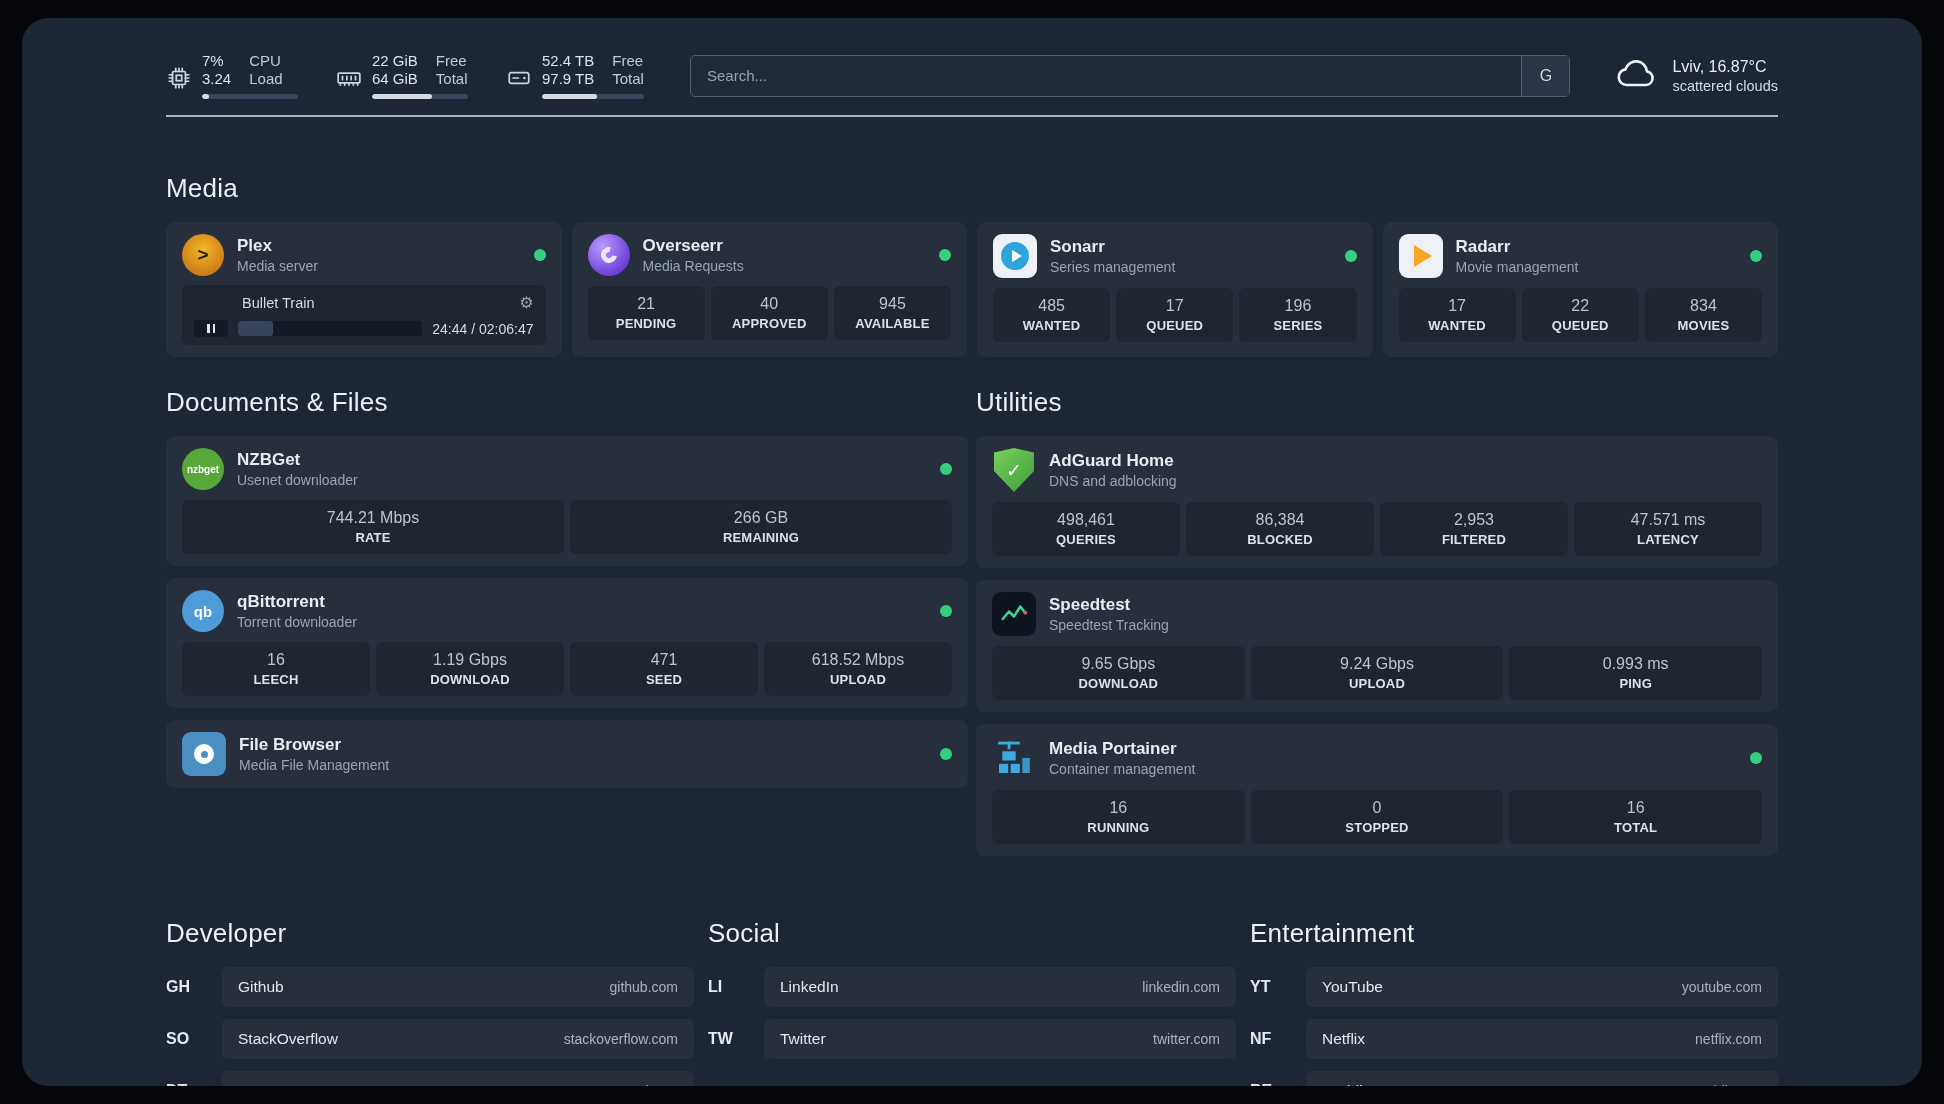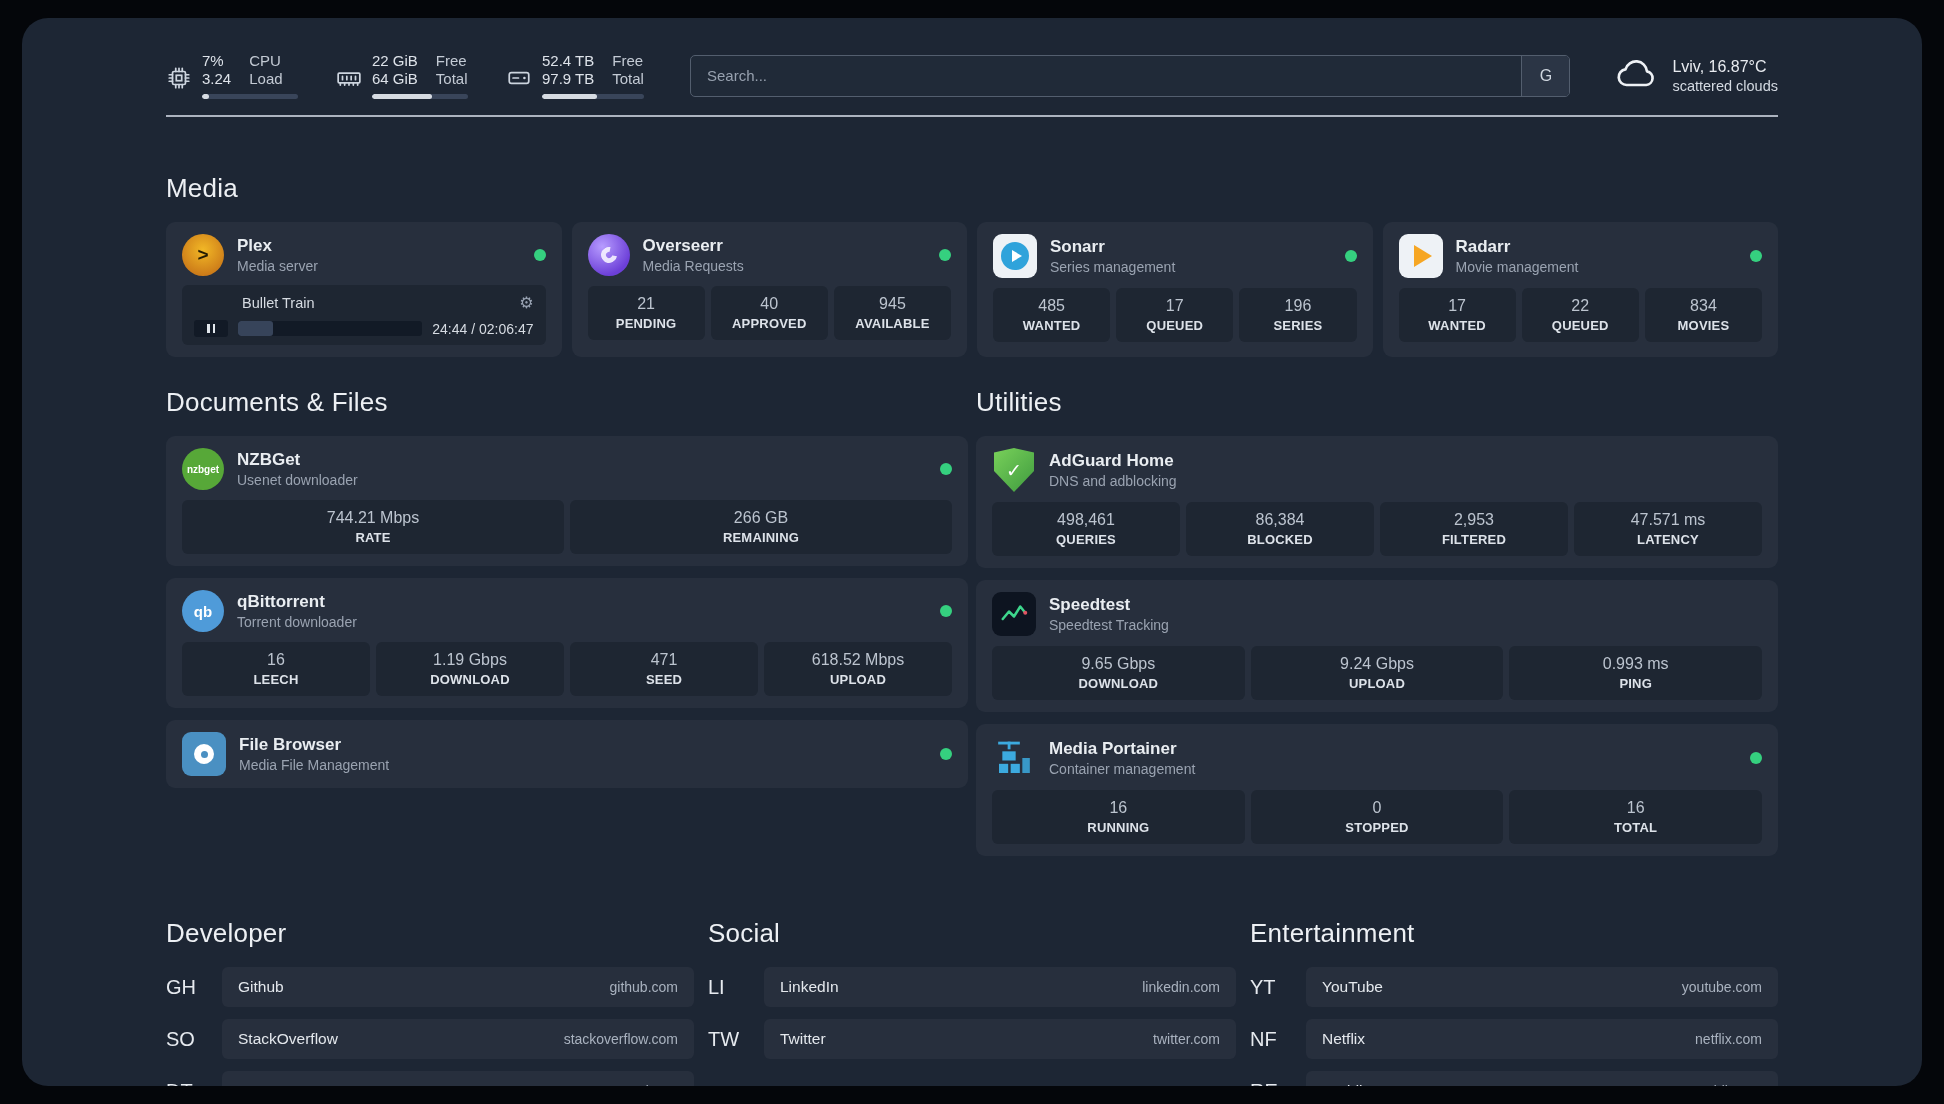--- a/index.html
+++ b/index.html
@@ -85,21 +85,21 @@
   .player-ctrl { display:flex; align-items:center; gap:10px; margin-top:8px; }
   .pausebox { width:34px; height:17px; background:#121a26; border-radius:3px; display:flex; align-items:center; justify-content:center; gap:3px; cursor:pointer; flex-shrink:0; }
   .pausebox i { display:block; width:2.5px; height:9px; background:#e2e7ed; }
   .seekbar { flex:1; height:15px; background:#121a26; border-radius:3px; position:relative; overflow:hidden; cursor:pointer; }
   .seekfill { position:absolute; left:0; top:0; bottom:0; background:#37445a; border-radius:3px; }
   .track-time { font-size:14px; color:#d6dbe2; flex-shrink:0; }
 
   
   .bookmarks { margin-top:62px; display:grid; grid-template-columns:repeat(3,1fr); gap:14px; padding-bottom:24px; }
   .bm-row { display:flex; align-items:center; margin-bottom:12px; }
-  .bm-abbr { width:56px; flex-shrink:0; font-size:20px; font-weight:400; color:#e6eaef; }
+  .bm-abbr { width:56px; flex-shrink:0; font-size:16px; font-weight:700; color:#e6eaef; }
   .bm-pill { flex:1; height:40px; background:#272f3d; border-radius:6px; padding:0 16px; display:flex; align-items:center; justify-content:space-between; cursor:pointer; }
   .bm-name { font-size:15.5px; color:#e4e8ed; }
   .bm-url { font-size:14px; color:#a9b2bf; }
 
   .clickable { cursor:pointer; }
 </style>
 </head>
 <body>
 
 <div class="panel">

